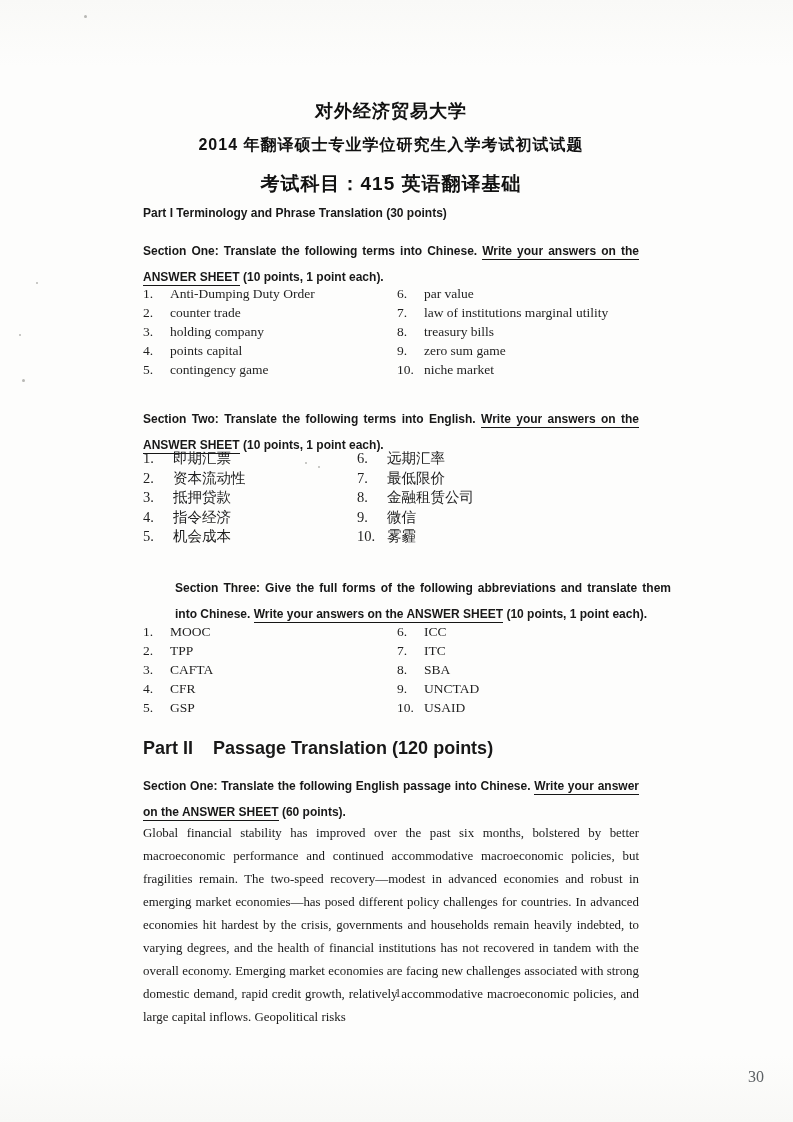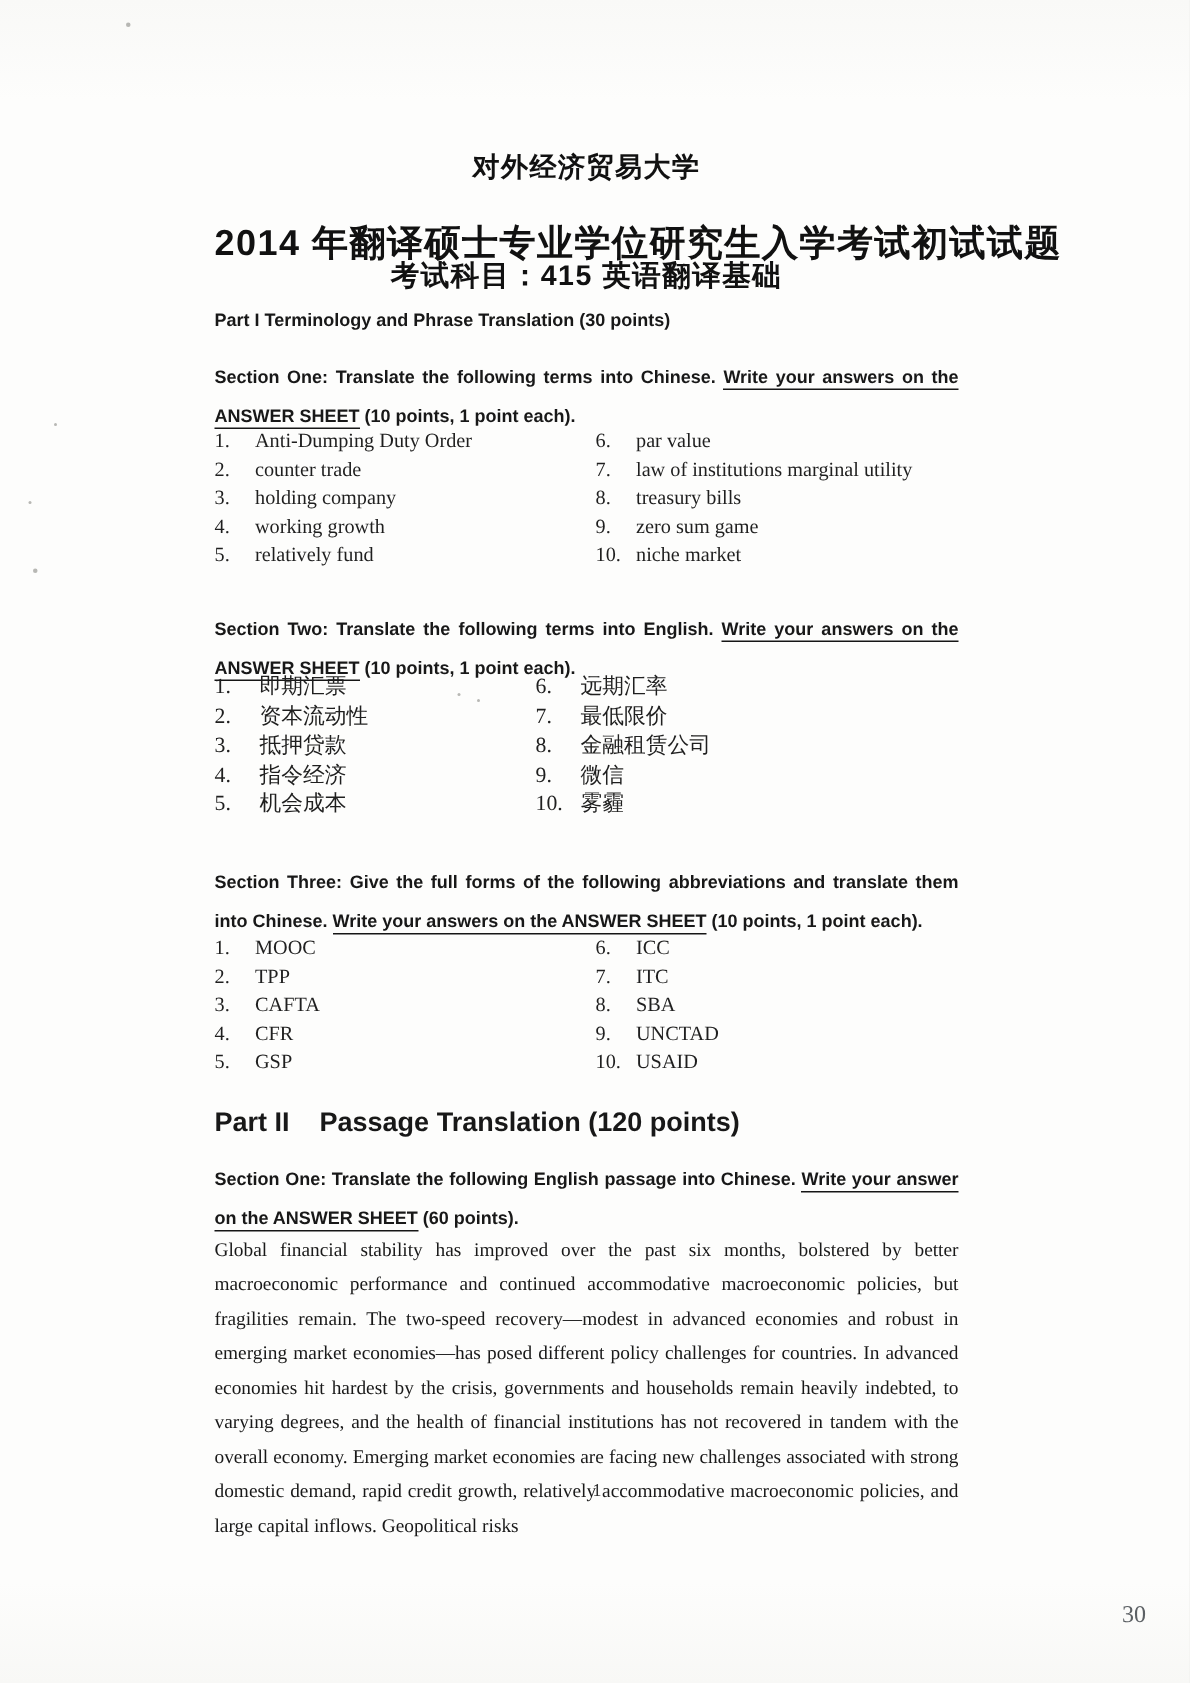--- a/index.html
+++ b/index.html
@@ -13,31 +13,31 @@
   }
   .page {
     position:absolute; inset:0;
     background:linear-gradient(180deg,#f9f9f7 0%,#fdfdfc 6%,#fdfdfc 94%,#f8f8f6 100%);
   }
   .blk { position:absolute; left:143px; width:496px; }
 
   
   .title { text-align:center; font-weight:bold; color:#111; letter-spacing:1px; white-space:nowrap; }
   .t1 { top:99px;  font-size:18px; }
-  .t2 { top:146px; font-size:24px; }
+  .t2 { top:135px; font-size:16px; }
   .t3 { top:171px; font-size:19px; }
 
   
   .h  { font-weight:bold; font-size:12px; line-height:26px; color:#181818; }
   .part-heading { top:200px; }
   .sec { text-align:justify; }
   .u { border-bottom:1.6px solid #161616; padding-bottom:0.5px; }
   .s1 { top:226px; }
   .s2 { top:394px; }
-  .s3 { top:563px; }
+  .s3 { top:563px;margin-left:32px; }
   .p2h { top:735px; font-size:18px; }
   .p2h .lbl { margin-right:20px; }
   .s4 { top:761px; }
 
   
   .list { display:flex; font-family:"Liberation Serif","DejaVu Serif",serif; font-size:13.5px; }
   .list1 { top:284px; }
   .list2 { top:449px; font-size:14.5px; }
   .list3 { top:622px; }
   .colL { width:254px; flex:none; }
@@ -104,25 +104,25 @@
       <div class="li-row">
           <span class="li-num">2.</span>
           <span class="li-text">counter trade</span>
         </div>
       <div class="li-row">
           <span class="li-num">3.</span>
           <span class="li-text">holding company</span>
         </div>
       <div class="li-row">
           <span class="li-num">4.</span>
-          <span class="li-text">working growth</span>
+          <span class="li-text">points capital</span>
         </div>
       <div class="li-row">
           <span class="li-num">5.</span>
-          <span class="li-text">relatively fund</span>
+          <span class="li-text">contingency game</span>
         </div>
     </div>
     <div class="colR">
       <div class="li-row">
           <span class="li-num">6.</span>
           <span class="li-text">par value</span>
         </div>
       <div class="li-row">
           <span class="li-num">7.</span>
           <span class="li-text">law of institutions marginal utility</span>

